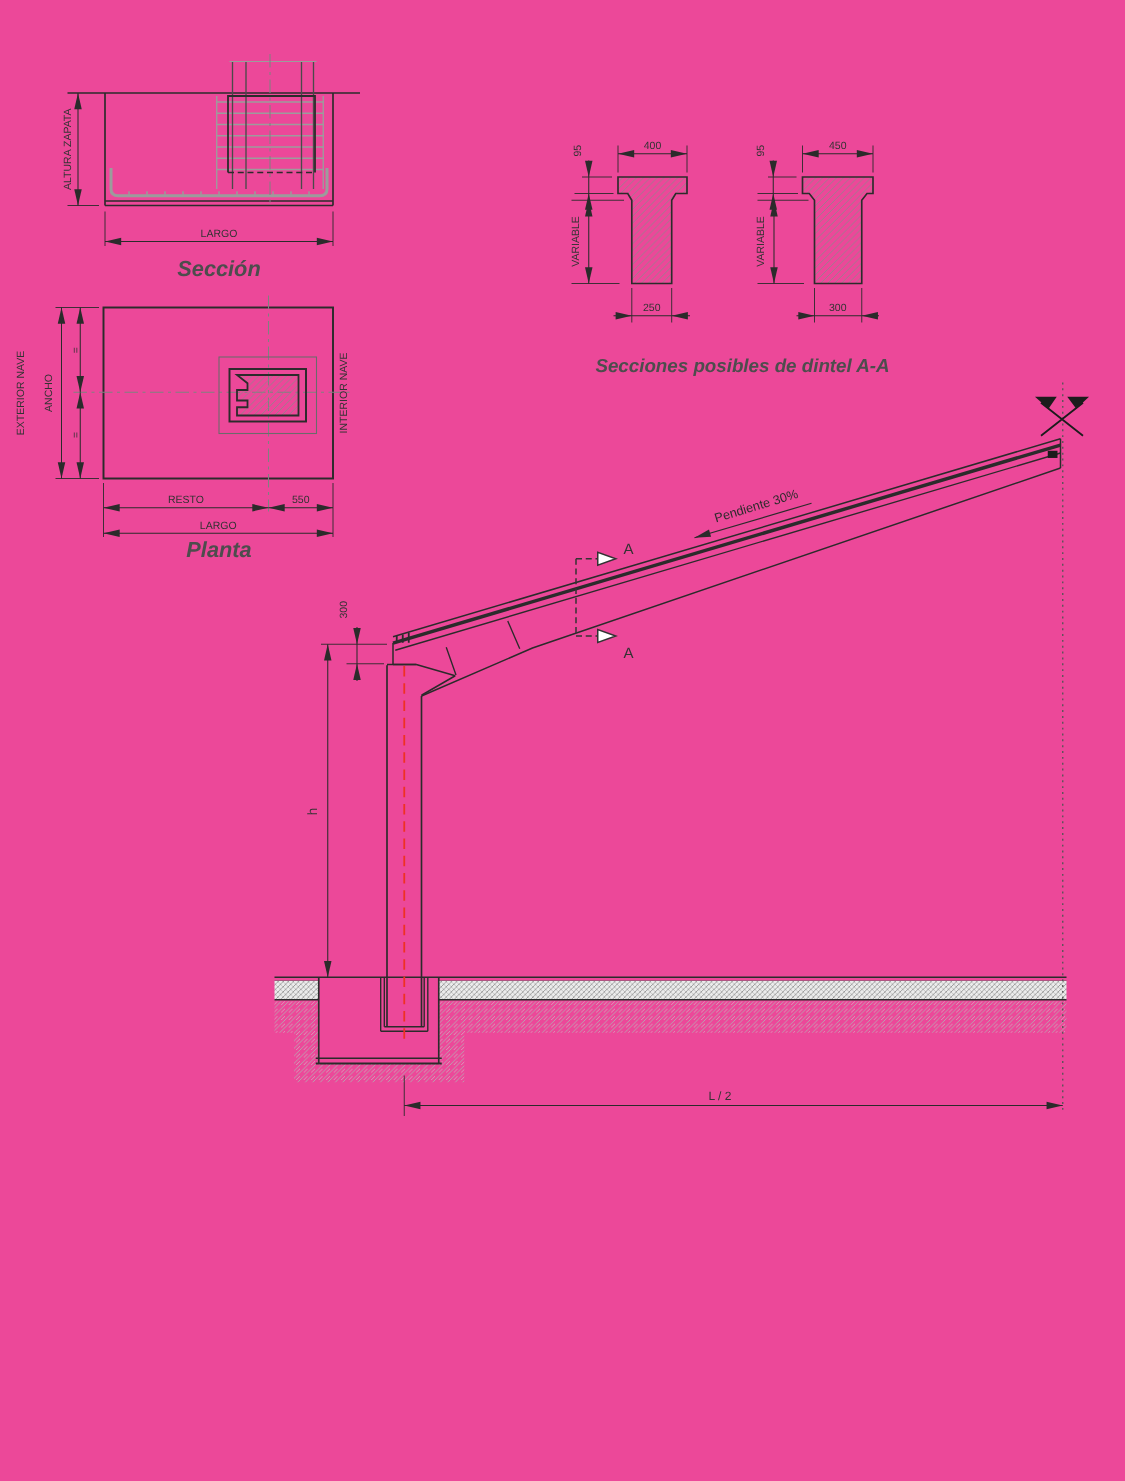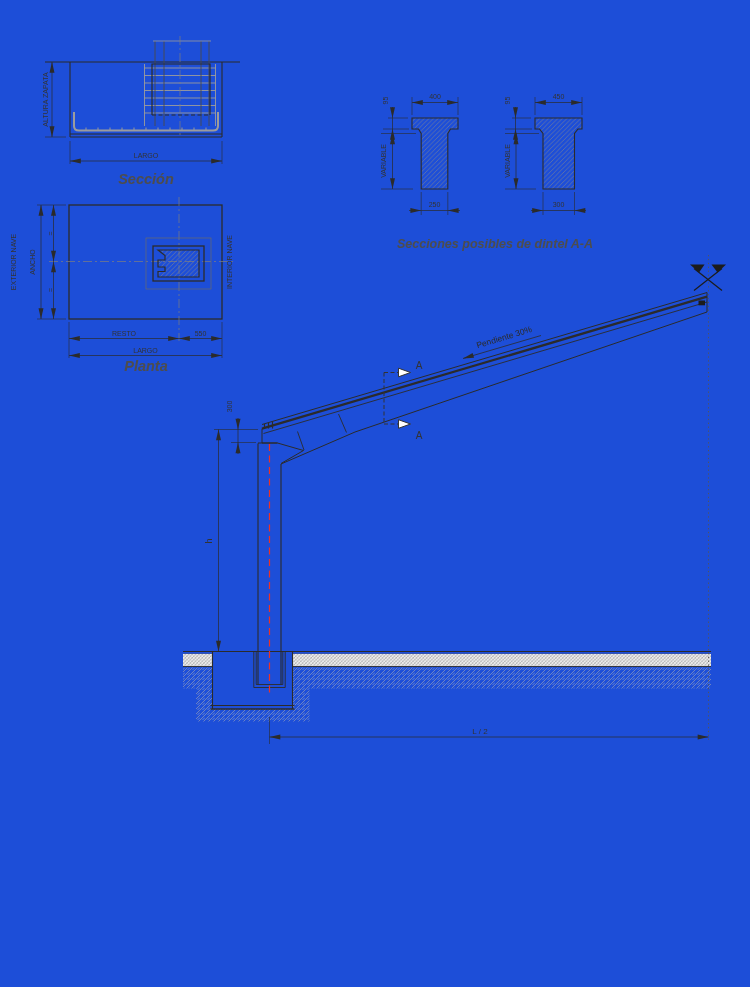--- a/index.html
+++ b/index.html
@@ -1,16 +1,16 @@
 <!DOCTYPE html>
 <html><head>
 <meta charset="utf-8">
 <style>
   html,body{margin:0;padding:0;background:#fff;}
-  .page{position:relative;width:750px;height:987px;background:#1d4ed8;overflow:hidden;}
+  .page{position:relative;width:750px;height:987px;background:#ec4899;overflow:hidden;}
   svg{display:block;}
   text{font-family:"Liberation Sans", sans-serif;fill:#333;}
   .dim{font-size:7px;}
   .dim8{font-size:8px;}
   .dim9{font-size:9px;}
   .dimA{font-size:10px;}
   .slope{font-size:8.5px;fill:#2b2b2b;}
   .title-lg{font-style:italic;font-weight:600;font-size:14.5px;fill:#4d4d4d;}
   .title-md{font-style:italic;font-weight:600;font-size:12.5px;fill:#4d4d4d;}
   .ln{stroke:#2b2b2b;fill:none;}

